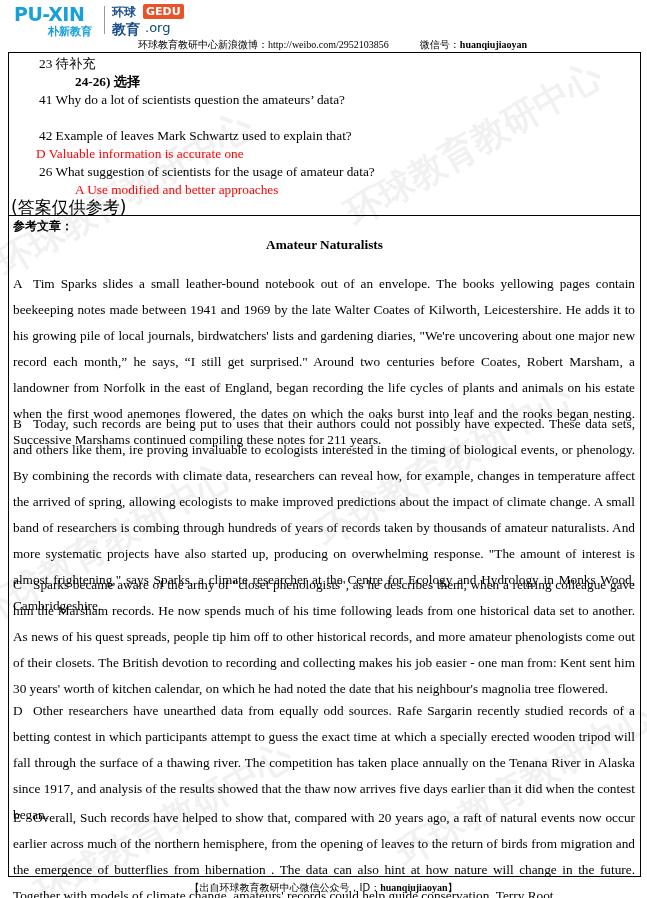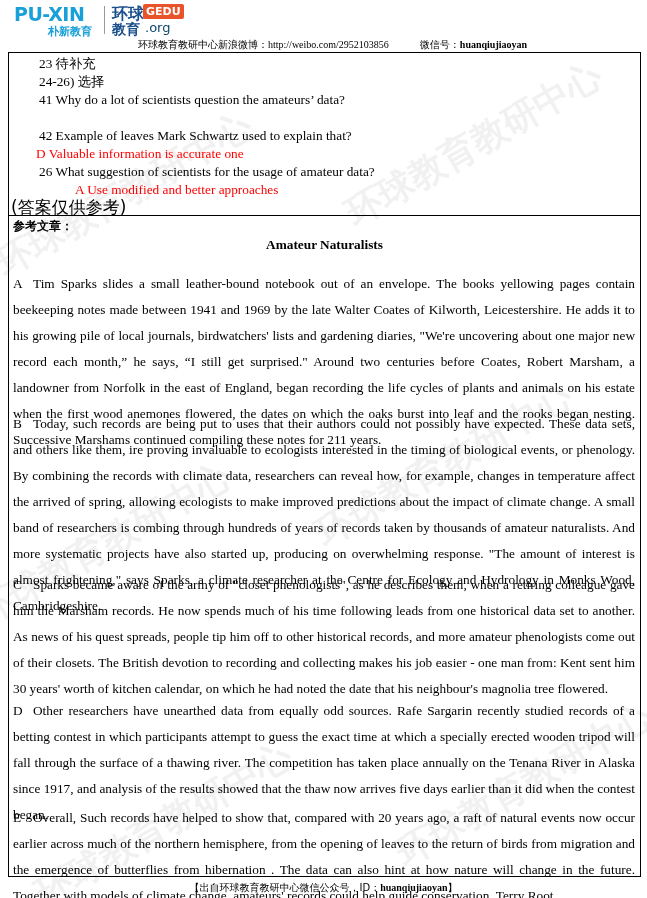--- a/index.html
+++ b/index.html
@@ -3,32 +3,32 @@
 <meta charset="utf-8">
 <style>
   html, body { margin: 0; padding: 0; background: #ffffff; }
   body { width: 647px; height: 898px; position: relative; overflow: hidden; font-family: "Liberation Serif", "DejaVu Serif", serif; color: #000; }
   .header { position: absolute; left: 0; top: 0; width: 647px; height: 52px; }
   .logo-puxin { position: absolute; left: 14px; top: 6px; width: 84px; height: 28px; }
   .logo-puxin .en { position: absolute; left: 0; top: -3px; font-family: "DejaVu Sans", sans-serif; font-weight: bold; font-size: 19px; letter-spacing: -0.5px; color: #1aa0d8; }
   .logo-puxin .cn { position: absolute; left: 34px; top: 18px; font-family: "DejaVu Sans", sans-serif; font-weight: bold; font-size: 11px; color: #1aa0d8; letter-spacing: 0px; }
   .logo-sep { position: absolute; left: 104px; top: 6px; width: 1px; height: 28px; background: #9a9a9a; }
   .logo-gedu { position: absolute; left: 112px; top: 4px; width: 75px; height: 34px; }
-  .logo-gedu .cn1 { position: absolute; left: 0; top: 0; font-family: Liberation Serif, serif; font-weight: bold; font-size: 16px; color: #1a4f8c; }
+  .logo-gedu .cn1 { position: absolute; left: 0; top: 0; font-family: Liberation Serif, serif; font-weight: bold; font-size: 12px; color: #1a4f8c; }
   .logo-gedu .cn2 { position: absolute; left: 0; top: 17px; font-family: "DejaVu Sans", sans-serif; font-weight: bold; font-size: 14px; color: #1a4f8c; }
   .logo-gedu .box { position: absolute; left: 31px; top: 0px; background: #e8532a; color: #fff; font-family: "DejaVu Sans", sans-serif; font-weight: bold; font-size: 11px; padding: 1px 3px; line-height: 13px; border-radius: 2px; text-align: right; }
   .logo-gedu .org { position: absolute; left: 33px; top: 16px; font-family: "DejaVu Sans", sans-serif; font-size: 13px; color: #0c4a6e; }
   .subtitle { position: absolute; left: 138px; top: 38px; font-size: 10px; white-space: nowrap; }
   .subtitle .id { font-weight: bold; }
 
   .frame { position: absolute; left: 8px; top: 52px; width: 633px; height: 825px; border: 1.5px solid #000; box-sizing: border-box; }
   .answers { position: absolute; left: 0; top: 0; width: 100%; height: 163px; border-bottom: 1.5px solid #000; box-sizing: border-box; }
   .answers .line { position: absolute; font-size: 13.3px; line-height: 18px; white-space: nowrap; }
   .answers .red { color: #ff0000; }
-  .answers .bold { font-weight: normal; }
+  .answers .bold { font-weight: bold; margin-left: 36px; }
   .article { position: absolute; left: 0; top: 163px; width: 100%; bottom: 0; }
   .article .ref-label { position: absolute; left: 4px; top: 2px; font-size: 13.3px; font-weight: bold; font-family: "DejaVu Sans", sans-serif; font-size: 12px; }
   .article .title { position: absolute; left: 0; width: 100%; top: 21px; text-align: center; font-weight: bold; font-size: 13.3px; }
   .article .para { position: absolute; left: 4px; width: 622px; font-size: 13.3px; line-height: 26px; text-align: justify; }
   .article .para .letter { display: inline-block; width: 20px; }
 
   .footer { position: absolute; left: 0; top: 881px; width: 647px; text-align: center; font-size: 10px; font-family: "DejaVu Sans", sans-serif; }
   .footer .id { font-family: "Liberation Serif", serif; font-weight: bold; }
 
   .watermark { position: absolute; color: rgba(180,180,180,0.18); font-family: "DejaVu Sans", sans-serif; font-weight: bold; font-size: 36px; transform: rotate(-30deg); white-space: nowrap; pointer-events: none; }

